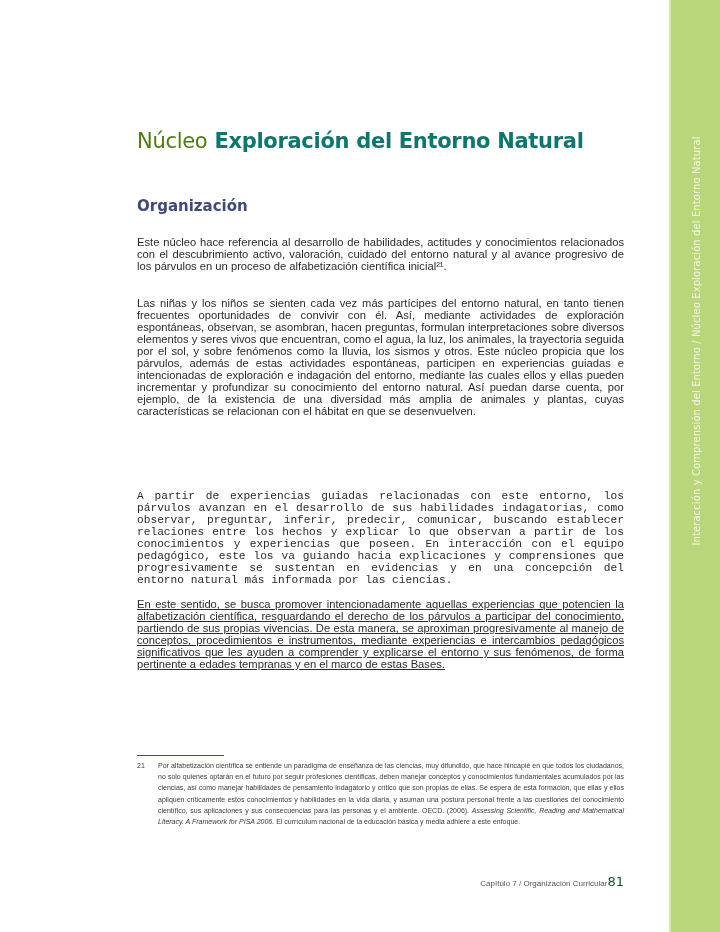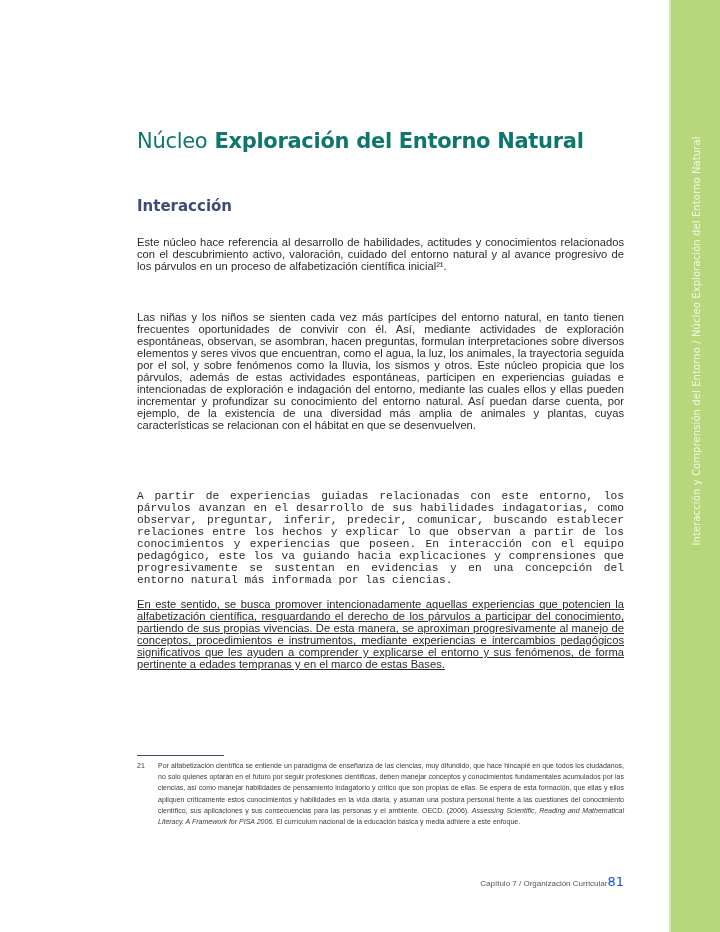--- a/index.html
+++ b/index.html
@@ -23,36 +23,36 @@
     }
 
     .page { position: absolute; left: 137px; top: 0; width: 487px; }
 
     .title {
       position: absolute; top: 129px; left: 0;
       font-family: "DejaVu Sans", sans-serif;
       font-size: 21px; white-space: nowrap;
       letter-spacing: -0.3px;
     }
-    .title .pre { color: #0f766e; font-weight: normal; margin-top: 20px; }
+    .title .pre { color: #4d7c0f; font-weight: normal; margin-top: 20px; }
     .title .main { color: #0f766e; font-weight: bold; }
 
     .section-heading {
       position: absolute; top: 197px; left: 0;
       font-size: 15px; color: #3f4a7a; white-space: nowrap;
     }
 
     .body-text {
       position: absolute; left: 0; width: 487px;
       font-family: "Liberation Sans", sans-serif;
       font-size: 11.2px; line-height: 12px;
       color: #2b2b2b; text-align: justify;
     }
     .p1 { top: 236px; }
-    .p2 { top: 311px; }
+    .p2 { top: 297px; }
     .p3 { top: 490px; font-family: Liberation Mono, monospace; }
     .p4 { top: 598px; text-decoration: underline; }
 
     .fn-rule {
       position: absolute; left: 0; top: 755px; width: 87px; height: 1px;
       background: #3f4a7a;
     }
     .footnote {
       position: absolute; left: 0; top: 760px; width: 487px;
       font-family: "Liberation Sans", sans-serif;
@@ -62,36 +62,36 @@
     .footnote .fn-num { width: 21px; flex: none; }
     .footnote .fn-body { flex: 1; text-align: justify; }
     .footnote .fn-body i { font-style: italic; }
 
     .footer {
       position: absolute; top: 874px; right: 96px;
       display: flex; align-items: baseline; 
       white-space: nowrap;
     }
     .footer-chapter { font-size: 8px; color: #555555; font-family: "Liberation Sans", sans-serif; }
-    .footer-page { font-size: 13px; color: #1d4ed8; font-family: "DejaVu Sans", sans-serif; }
+    .footer-page { font-size: 13px; color: #14532d; font-family: "DejaVu Sans", sans-serif; }
   </style>
 </head>
 <body>
 
 <div class="sideband">
   <div class="sideband-text">Interacción y Comprensión del Entorno / Núcleo Exploración del Entorno Natural</div>
 </div>
 
 <div class="page">
   <h1 class="title">
     <span class="pre">Núcleo</span>
     <span class="main">Exploración del Entorno Natural</span>
   </h1>
 
-  <h2 class="section-heading">Interacción</h2>
+  <h2 class="section-heading">Organización</h2>
 
   <p class="body-text p1">Este núcleo hace referencia al desarrollo de habilidades, actitudes y conocimientos relacionados con el descubrimiento activo, valoración, cuidado del entorno natural y al avance progresivo de los párvulos en un proceso de alfabetización científica inicial²¹.</p>
   <p class="body-text p2">Las niñas y los niños se sienten cada vez más partícipes del entorno natural, en tanto tienen frecuentes oportunidades de convivir con él. Así, mediante actividades de exploración espontáneas, observan, se asombran, hacen preguntas, formulan interpretaciones sobre diversos elementos y seres vivos que encuentran, como el agua, la luz, los animales, la trayectoria seguida por el sol, y sobre fenómenos como la lluvia, los sismos y otros. Este núcleo propicia que los párvulos, además de estas actividades espontáneas, participen en experiencias guiadas e intencionadas de exploración e indagación del entorno, mediante las cuales ellos y ellas pueden incrementar y profundizar su conocimiento del entorno natural. Así puedan darse cuenta, por ejemplo, de la existencia de una diversidad más amplia de animales y plantas, cuyas características se relacionan con el hábitat en que se desenvuelven.</p>
   <p class="body-text p3">A partir de experiencias guiadas relacionadas con este entorno, los párvulos avanzan en el desarrollo de sus habilidades indagatorias, como observar, preguntar, inferir, predecir, comunicar, buscando establecer relaciones entre los hechos y explicar lo que observan a partir de los conocimientos y experiencias que poseen. En interacción con el equipo pedagógico, este los va guiando hacia explicaciones y comprensiones que progresivamente se sustentan en evidencias y en una concepción del entorno natural más informada por las ciencias.</p>
   <p class="body-text p4">En este sentido, se busca promover intencionadamente aquellas experiencias que potencien la alfabetización científica, resguardando el derecho de los párvulos a participar del conocimiento, partiendo de sus propias vivencias. De esta manera, se aproximan progresivamente al manejo de conceptos, procedimientos e instrumentos, mediante experiencias e intercambios pedagógicos significativos que les ayuden a comprender y explicarse el entorno y sus fenómenos, de forma pertinente a edades tempranas y en el marco de estas Bases.</p>
 
   <div class="fn-rule"></div>
   <div class="footnote">
     <span class="fn-num">21</span>
     <span class="fn-body"><span>Por alfabetización científica se entiende un paradigma de enseñanza de las ciencias, muy difundido, que hace hincapié en que todos los ciudadanos, no solo quienes optarán en el futuro por seguir profesiones científicas, deben manejar conceptos y conocimientos fundamentales acumulados por las ciencias, así como manejar habilidades de pensamiento indagatorio y crítico que son propias de ellas. Se espera de esta formación, que ellas y ellos apliquen críticamente estos conocimientos y habilidades en la vida diaria, y asuman una postura personal frente a las cuestiones del conocimiento científico, sus aplicaciones y sus consecuencias para las personas y el ambiente. OECD. (2006). </span><i>Assessing Scientific, Reading and Mathematical Literacy. A Framework for PISA 2006.</i><span> El currículum nacional de la educación básica y media adhiere a este enfoque.</span></span>

